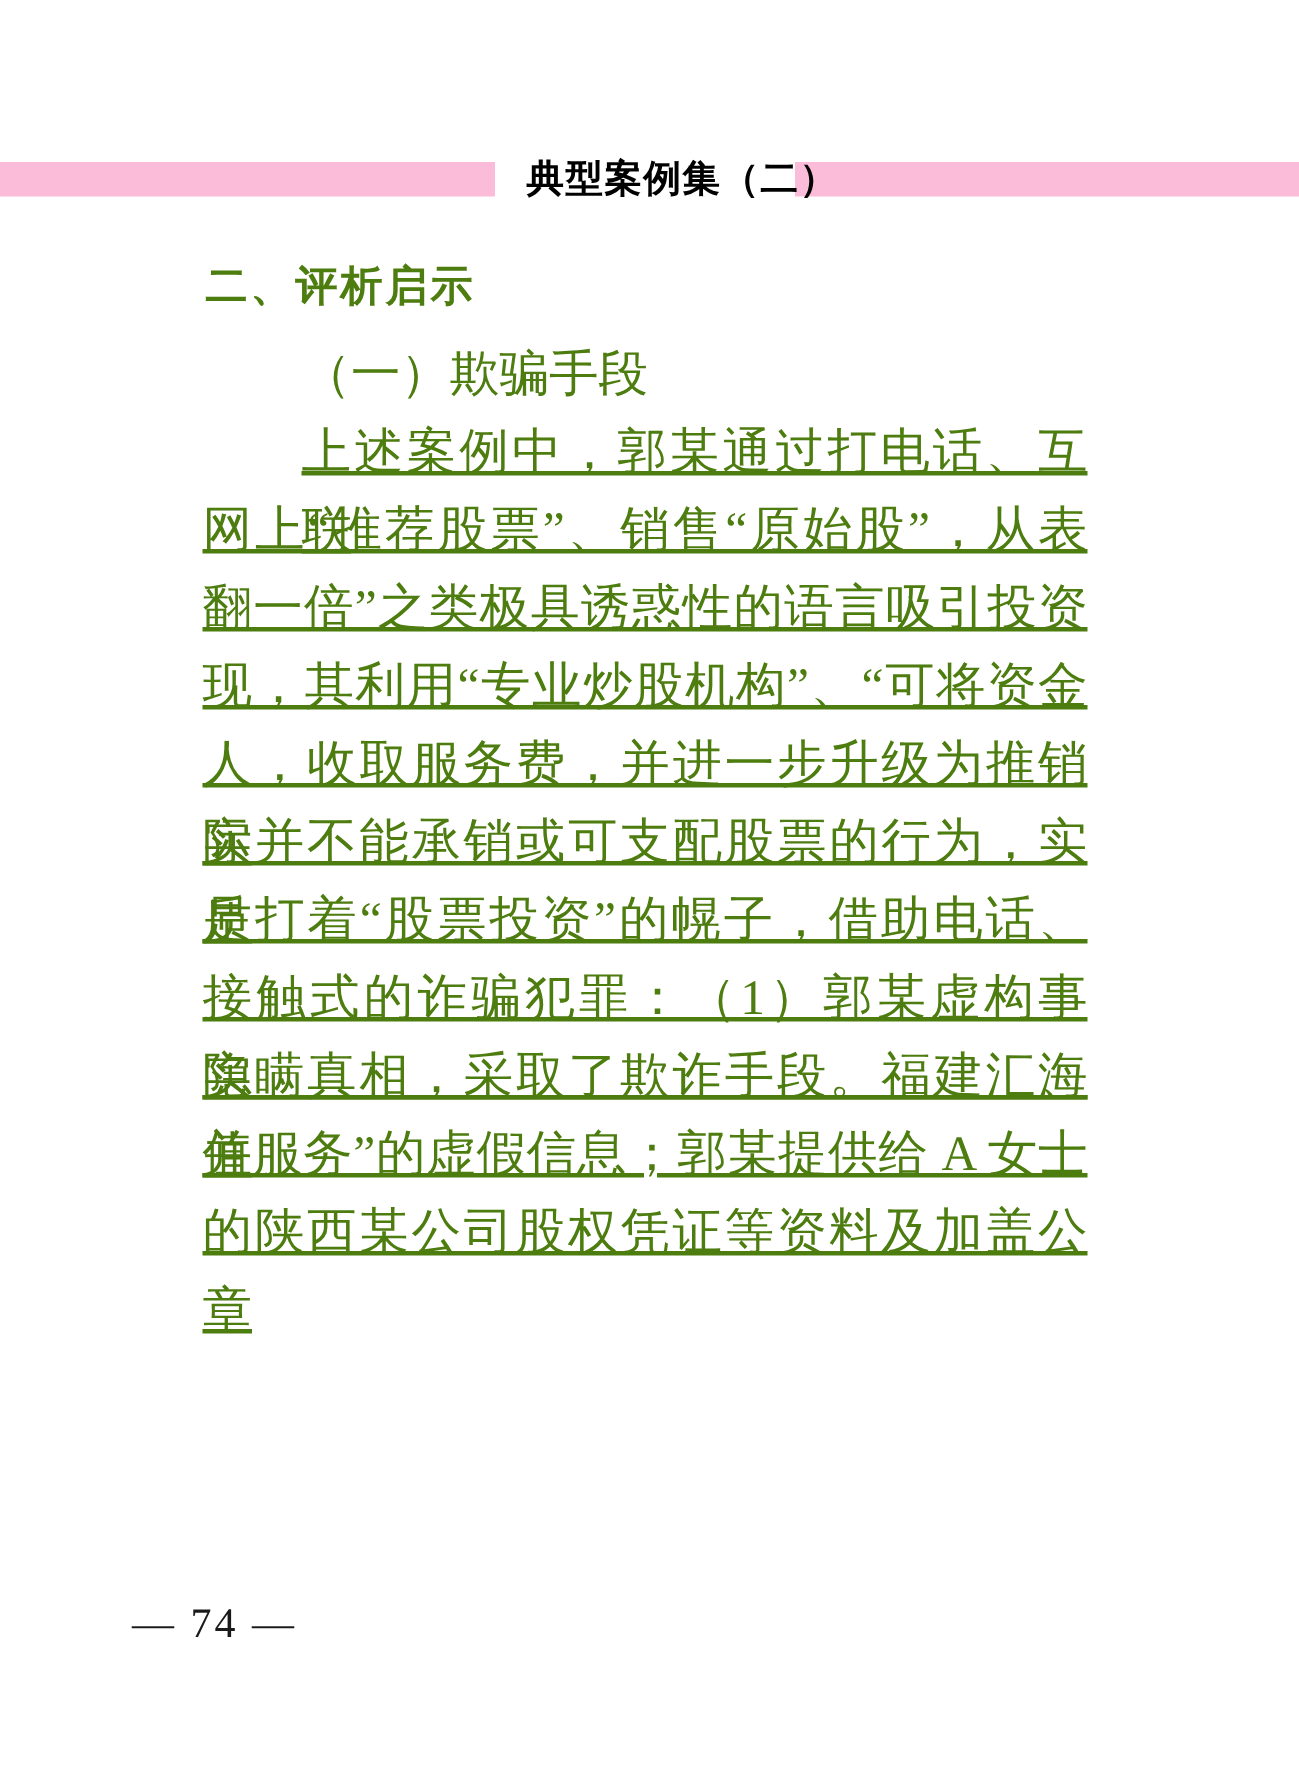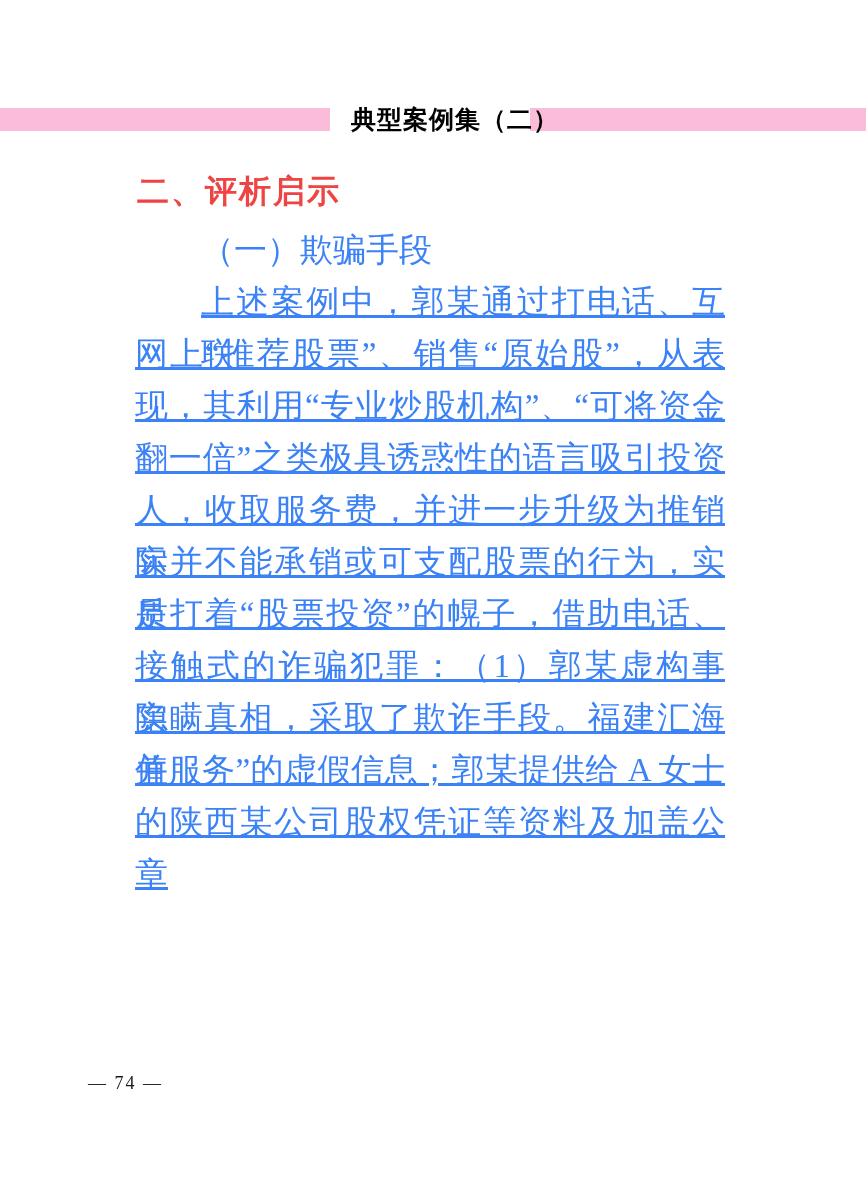--- a/index.html
+++ b/index.html
@@ -42,32 +42,32 @@
   }
   
   .section-heading {
     position: absolute;
     left: 137px;
     top: 167px;
     height: 48px;
     line-height: 48px;
     font-family: "Liberation Sans", "DejaVu Sans", sans-serif;
     font-weight: bold;
-    font-size: 32px;
+    font-size: 28px;
     letter-spacing: 2px;
-    color: #ef4444;
+    color: #4d7c0f;
   }
   
   .body-text {
     position: absolute;
     left: 135px;
     top: 224px;
     width: 590px;
     font-size: 33px;
-    color: #3b82f6;
+    color: #4d7c0f;
   }
   .text-line {
     height: 52px;
     line-height: 52px;
     white-space: nowrap;
   }
   .text-line.justify {
     white-space: normal;
     text-align: justify;
     text-align-last: justify;
@@ -77,42 +77,42 @@
   .text-line.indent {
     padding-left: 66px;
   }
   
   .page-number {
     position: absolute;
     left: 88px;
     top: 1065px;
     height: 36px;
     line-height: 36px;
-    font-size: 18px;
+    font-size: 28px;
     letter-spacing: 2px;
     color: #1a1a1a;
   }
 </style>
 </head>
 <body>
 
 <div class="page">
 
   <div class="band band-left"></div>
   <div class="band band-right"></div>
   <div class="header-title">典型案例集（二）</div>
 
   <div class="section-heading">二、评析启示</div>
 
   <div class="body-text" id="body-lines">
       <div class="text-line indent">（一）欺骗手段</div>
       <div class="text-line indent justify">上述案例中，郭某通过打电话、互联</div>
       <div class="text-line justify">网上“推荐股票”、销售“原始股”，从表</div>
+      <div class="text-line justify">翻一倍”之类极具诱惑性的语言吸引投资</div>
       <div class="text-line justify">现，其利用“专业炒股机构”、“可将资金</div>
-      <div class="text-line justify">翻一倍”之类极具诱惑性的语言吸引投资</div>
       <div class="text-line justify">人，收取服务费，并进一步升级为推销实</div>
       <div class="text-line justify">际并不能承销或可支配股票的行为，实质</div>
       <div class="text-line justify">是打着“股票投资”的幌子，借助电话、</div>
       <div class="text-line justify">接触式的诈骗犯罪：（1）郭某虚构事实、</div>
       <div class="text-line justify">隐瞒真相，采取了欺诈手段。福建汇海并</div>
       <div class="text-line justify">值服务”的虚假信息；郭某提供给 A 女士</div>
       <div class="text-line justify">的陕西某公司股权凭证等资料及加盖公章</div>
     </div>
 
   <div class="page-number">— 74 —</div>

